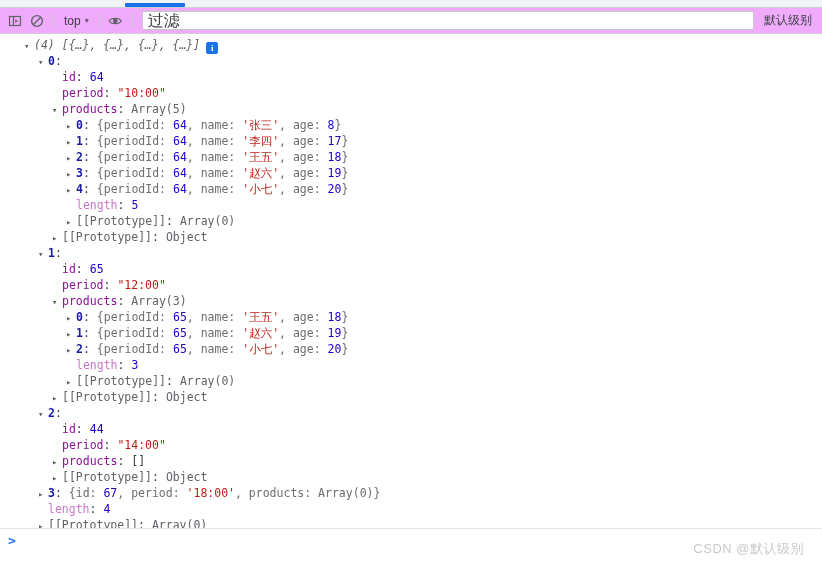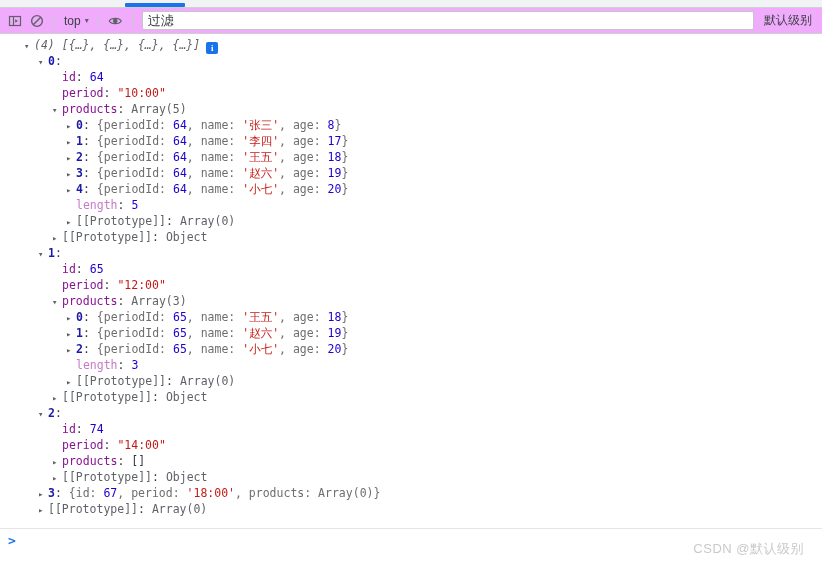--- a/index.html
+++ b/index.html
@@ -93,21 +93,21 @@
     margin-left: 4px;
     min-width: 0;
   }
   .filter-input {
     width: 100%;
     height: 19px;
     border: 1px solid #c4c7c5;
     border-radius: 2px;
     background: #ffffff;
     font-family: "Liberation Sans", sans-serif;
-    font-size: 13px;
+    font-size: 16px;
     color: #202124;
     padding: 0 5px;
     box-sizing: border-box;
     outline: none;
   }
   .filter-input::placeholder { color: #3c4043; }
   .levels {
     flex: 0 0 auto;
     padding: 0 6px 0 10px;
     color: #3c4043;
@@ -300,25 +300,26 @@
           <div class="row i2"><span class="tri none"></span><span class="k-prop">id</span><span class="k-plain">: </span><span class="k-num">65</span></div>
           <div class="row i2"><span class="tri none"></span><span class="k-prop">period</span><span class="k-plain">: </span><span class="k-str">"12:00"</span></div>
           <div class="row i2"><span class="tri open"></span><span class="k-prop">products</span><span class="k-plain">: </span><span class="k-dim">Array(3)</span></div>
           <div class="row i3"><span class="tri closed"></span><span class="k-index">0</span><span class="k-plain">: </span><span class="k-preview">{periodId: </span><span class="k-num">65</span><span class="k-preview">, name: </span><span class="k-str">'王五'</span><span class="k-preview">, age: </span><span class="k-num">18</span><span class="k-preview">}</span></div>
           <div class="row i3"><span class="tri closed"></span><span class="k-index">1</span><span class="k-plain">: </span><span class="k-preview">{periodId: </span><span class="k-num">65</span><span class="k-preview">, name: </span><span class="k-str">'赵六'</span><span class="k-preview">, age: </span><span class="k-num">19</span><span class="k-preview">}</span></div>
           <div class="row i3"><span class="tri closed"></span><span class="k-index">2</span><span class="k-plain">: </span><span class="k-preview">{periodId: </span><span class="k-num">65</span><span class="k-preview">, name: </span><span class="k-str">'小七'</span><span class="k-preview">, age: </span><span class="k-num">20</span><span class="k-preview">}</span></div>
           <div class="row i3"><span class="tri none"></span><span class="k-len">length</span><span class="k-plain">: </span><span class="k-num">3</span></div>
           <div class="row i3"><span class="tri closed"></span><span class="k-proto">[[Prototype]]</span><span class="k-plain">: </span><span class="k-dim">Array(0)</span></div>
           <div class="row i2"><span class="tri closed"></span><span class="k-proto">[[Prototype]]</span><span class="k-plain">: </span><span class="k-dim">Object</span></div>
           <div class="row i1"><span class="tri open"></span><span class="k-index">2</span><span class="k-plain">:</span></div>
-          <div class="row i2"><span class="tri none"></span><span class="k-prop">id</span><span class="k-plain">: </span><span class="k-num">74</span></div>
+          <div class="row i2"><span class="tri none"></span><span class="k-prop">id</span><span class="k-plain">: </span><span class="k-num">44</span></div>
           <div class="row i2"><span class="tri none"></span><span class="k-prop">period</span><span class="k-plain">: </span><span class="k-str">"14:00"</span></div>
           <div class="row i2"><span class="tri closed"></span><span class="k-prop">products</span><span class="k-plain">: </span><span class="k-plain">[]</span></div>
           <div class="row i2"><span class="tri closed"></span><span class="k-proto">[[Prototype]]</span><span class="k-plain">: </span><span class="k-dim">Object</span></div>
           <div class="row i1"><span class="tri closed"></span><span class="k-index">3</span><span class="k-plain">: </span><span class="k-preview">{id: </span><span class="k-num">67</span><span class="k-preview">, period: </span><span class="k-str">'18:00'</span><span class="k-preview">, products: </span><span class="k-preview">Array(0)</span><span class="k-preview">}</span></div>
+          <div class="row i1"><span class="tri none"></span><span class="k-len">length</span><span class="k-plain">: </span><span class="k-num">4</span></div>
           <div class="row i1"><span class="tri closed"></span><span class="k-proto">[[Prototype]]</span><span class="k-plain">: </span><span class="k-dim">Array(0)</span></div>
         </div>
     </div>
   </div>
 
   <div class="prompt-divider"></div>
   <div class="prompt">
     <span class="prompt-caret">&gt;</span>
     <div class="prompt-input"></div>
   </div>

